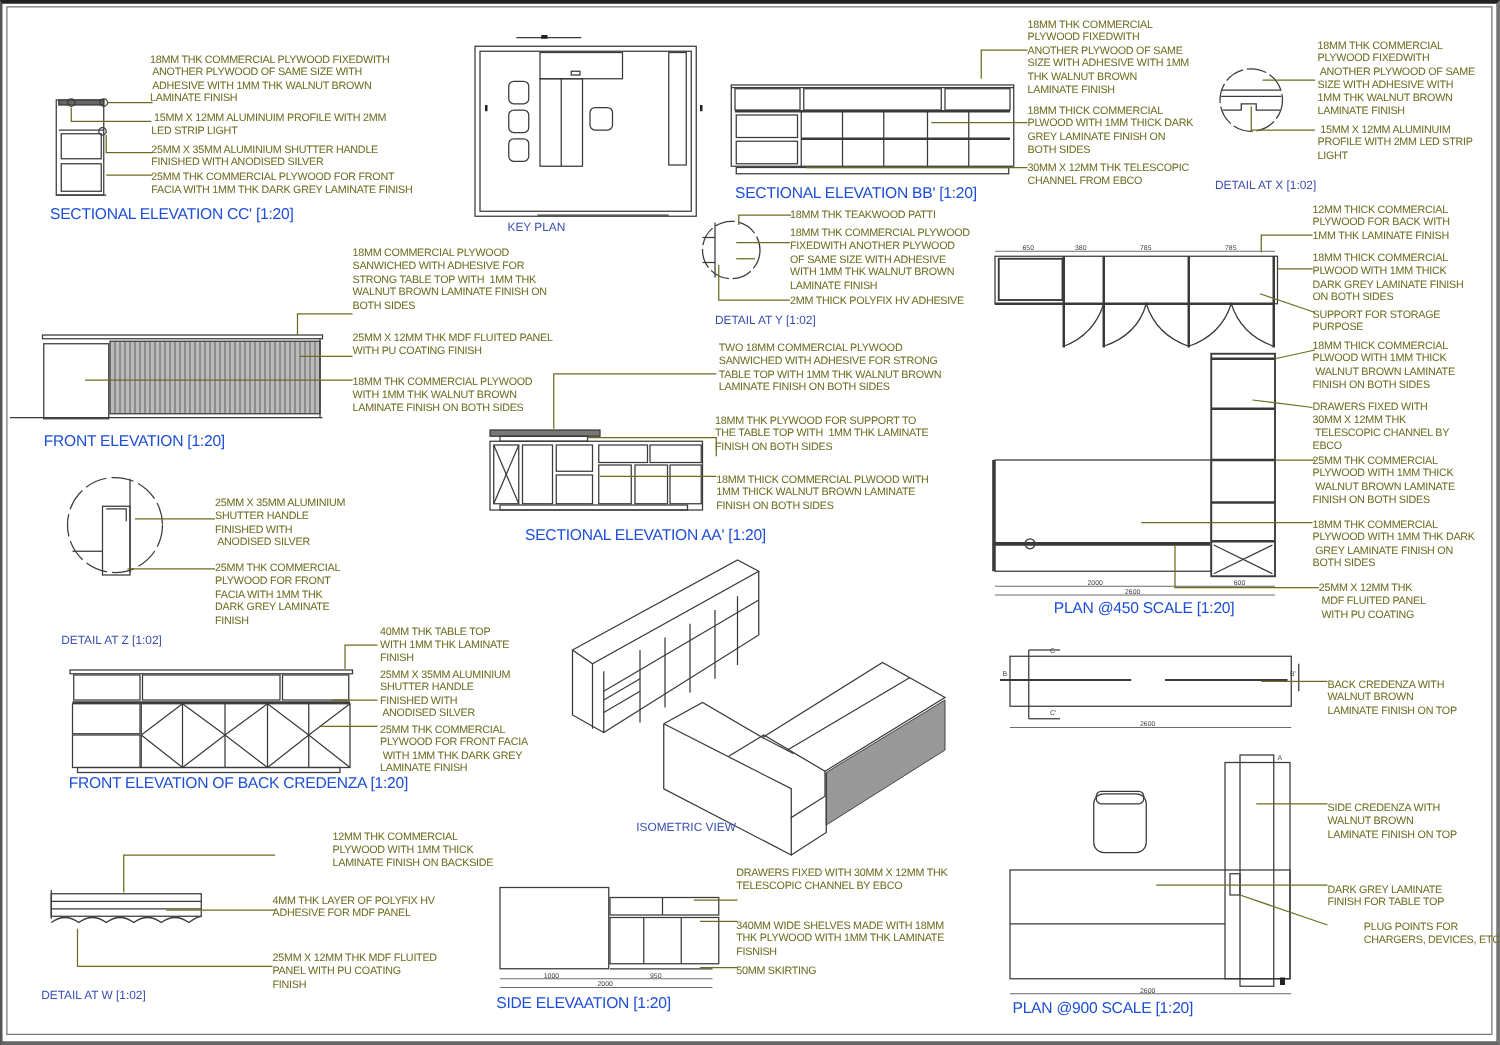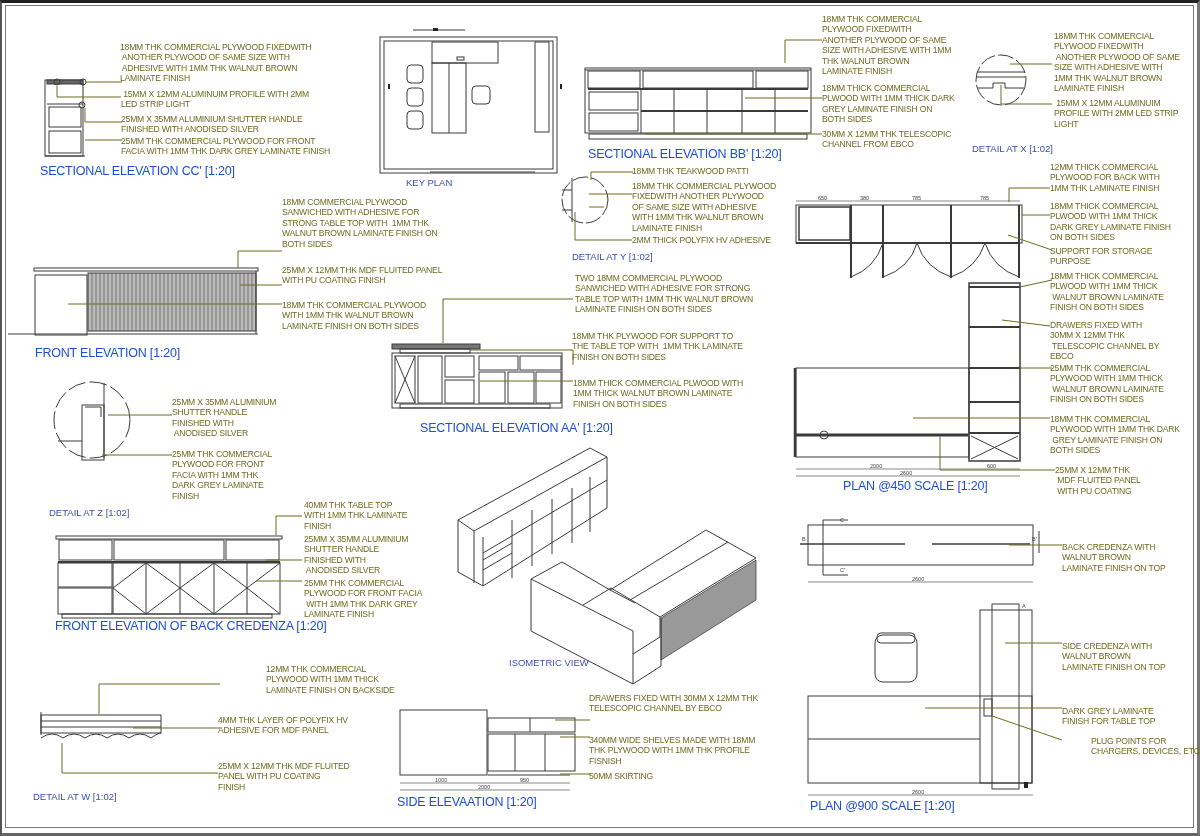--- a/index.html
+++ b/index.html
@@ -472,21 +472,21 @@
 <div class="note" style="left:218px;top:715px;">4MM THK LAYER OF POLYFIX HV
 ADHESIVE FOR MDF PANEL</div>
 <div class="note" style="left:218px;top:761px;">25MM X 12MM THK MDF FLUITED
 PANEL WITH PU COATING
 FINISH</div>
 <div class="title-blue" style="left:33px;top:791px;">DETAIL AT W [1:02]</div>
 
 <div class="note" style="left:589px;top:693px;">DRAWERS FIXED WITH 30MM X 12MM THK
 TELESCOPIC CHANNEL BY EBCO</div>
 <div class="note" style="left:589px;top:735px;">340MM WIDE SHELVES MADE WITH 18MM
-THK PLYWOOD WITH 1MM THK PROFILE
+THK PLYWOOD WITH 1MM THK LAMINATE
 FISNISH</div>
 <div class="note" style="left:589px;top:771px;">50MM SKIRTING</div>
 <div class="title-red" style="left:397px;top:795px;">SIDE ELEVAATION [1:20]</div>
 
 <div class="note" style="left:1062px;top:641px;">SIDE CREDENZA WITH
 WALNUT BROWN
 LAMINATE FINISH ON TOP</div>
 <div class="note" style="left:1062px;top:706px;">DARK GREY LAMINATE
 FINISH FOR TABLE TOP</div>
 <div class="note" style="left:1062px;top:736px;margin-left:29px;">PLUG POINTS FOR

